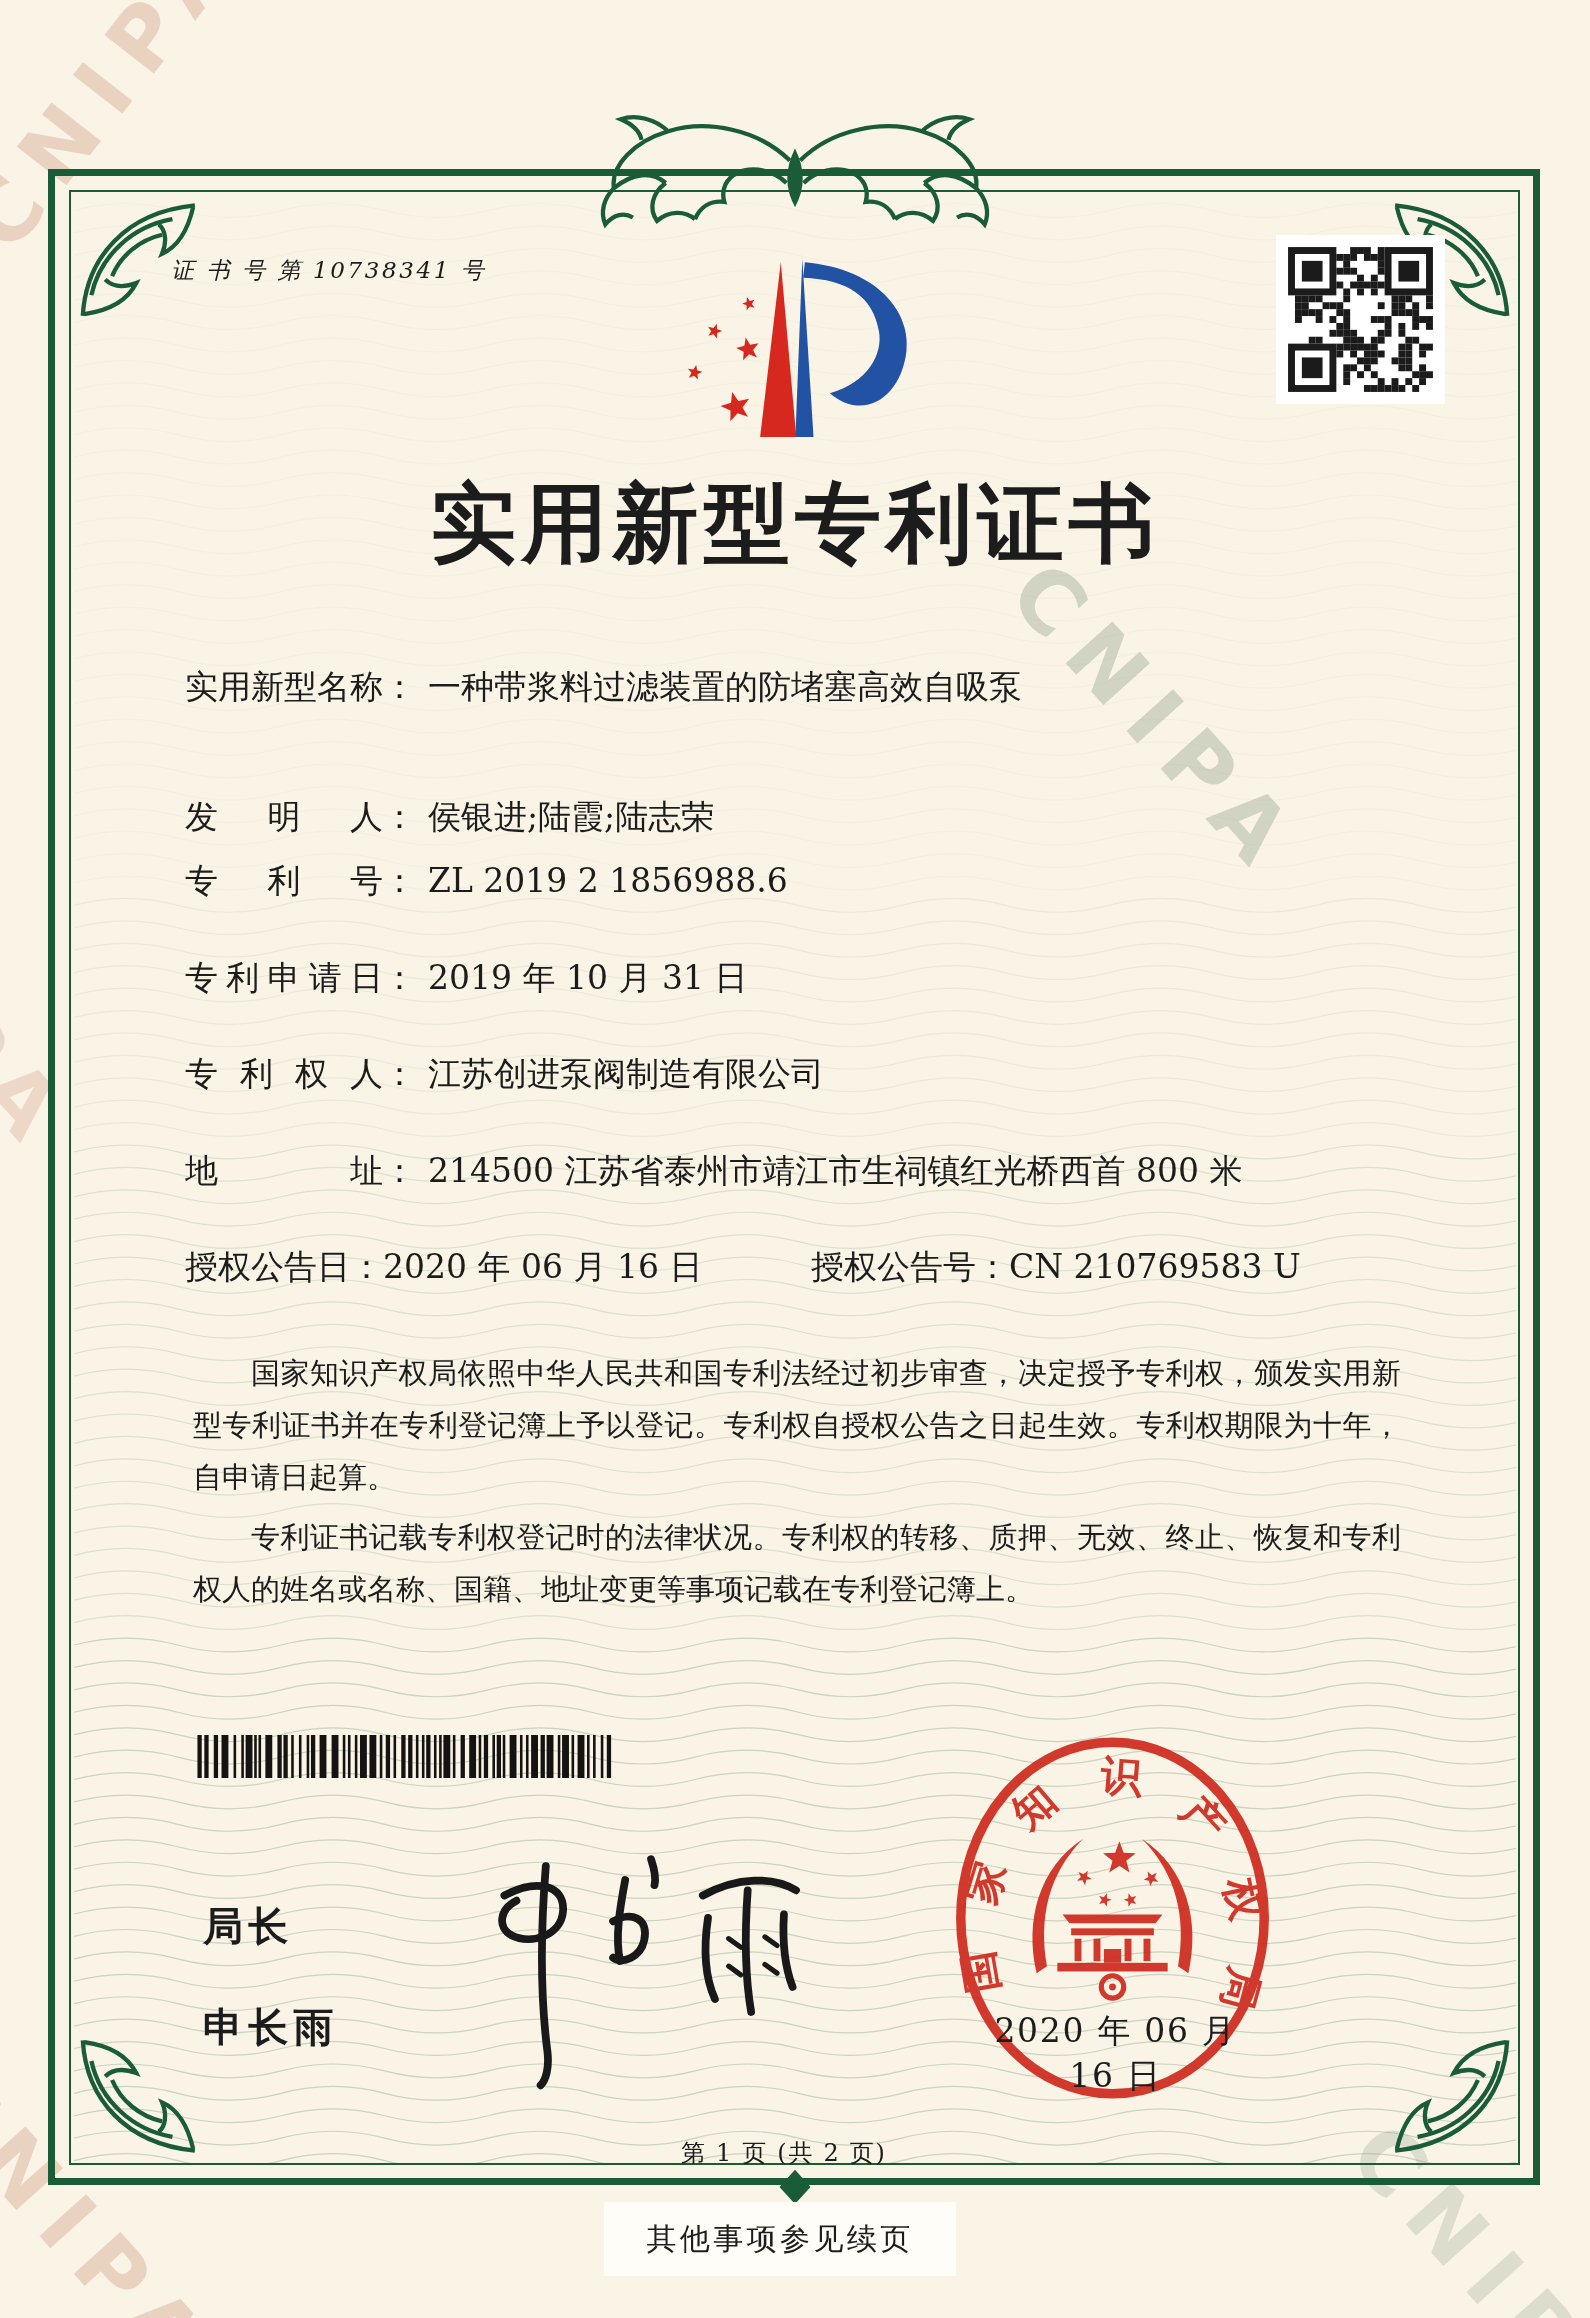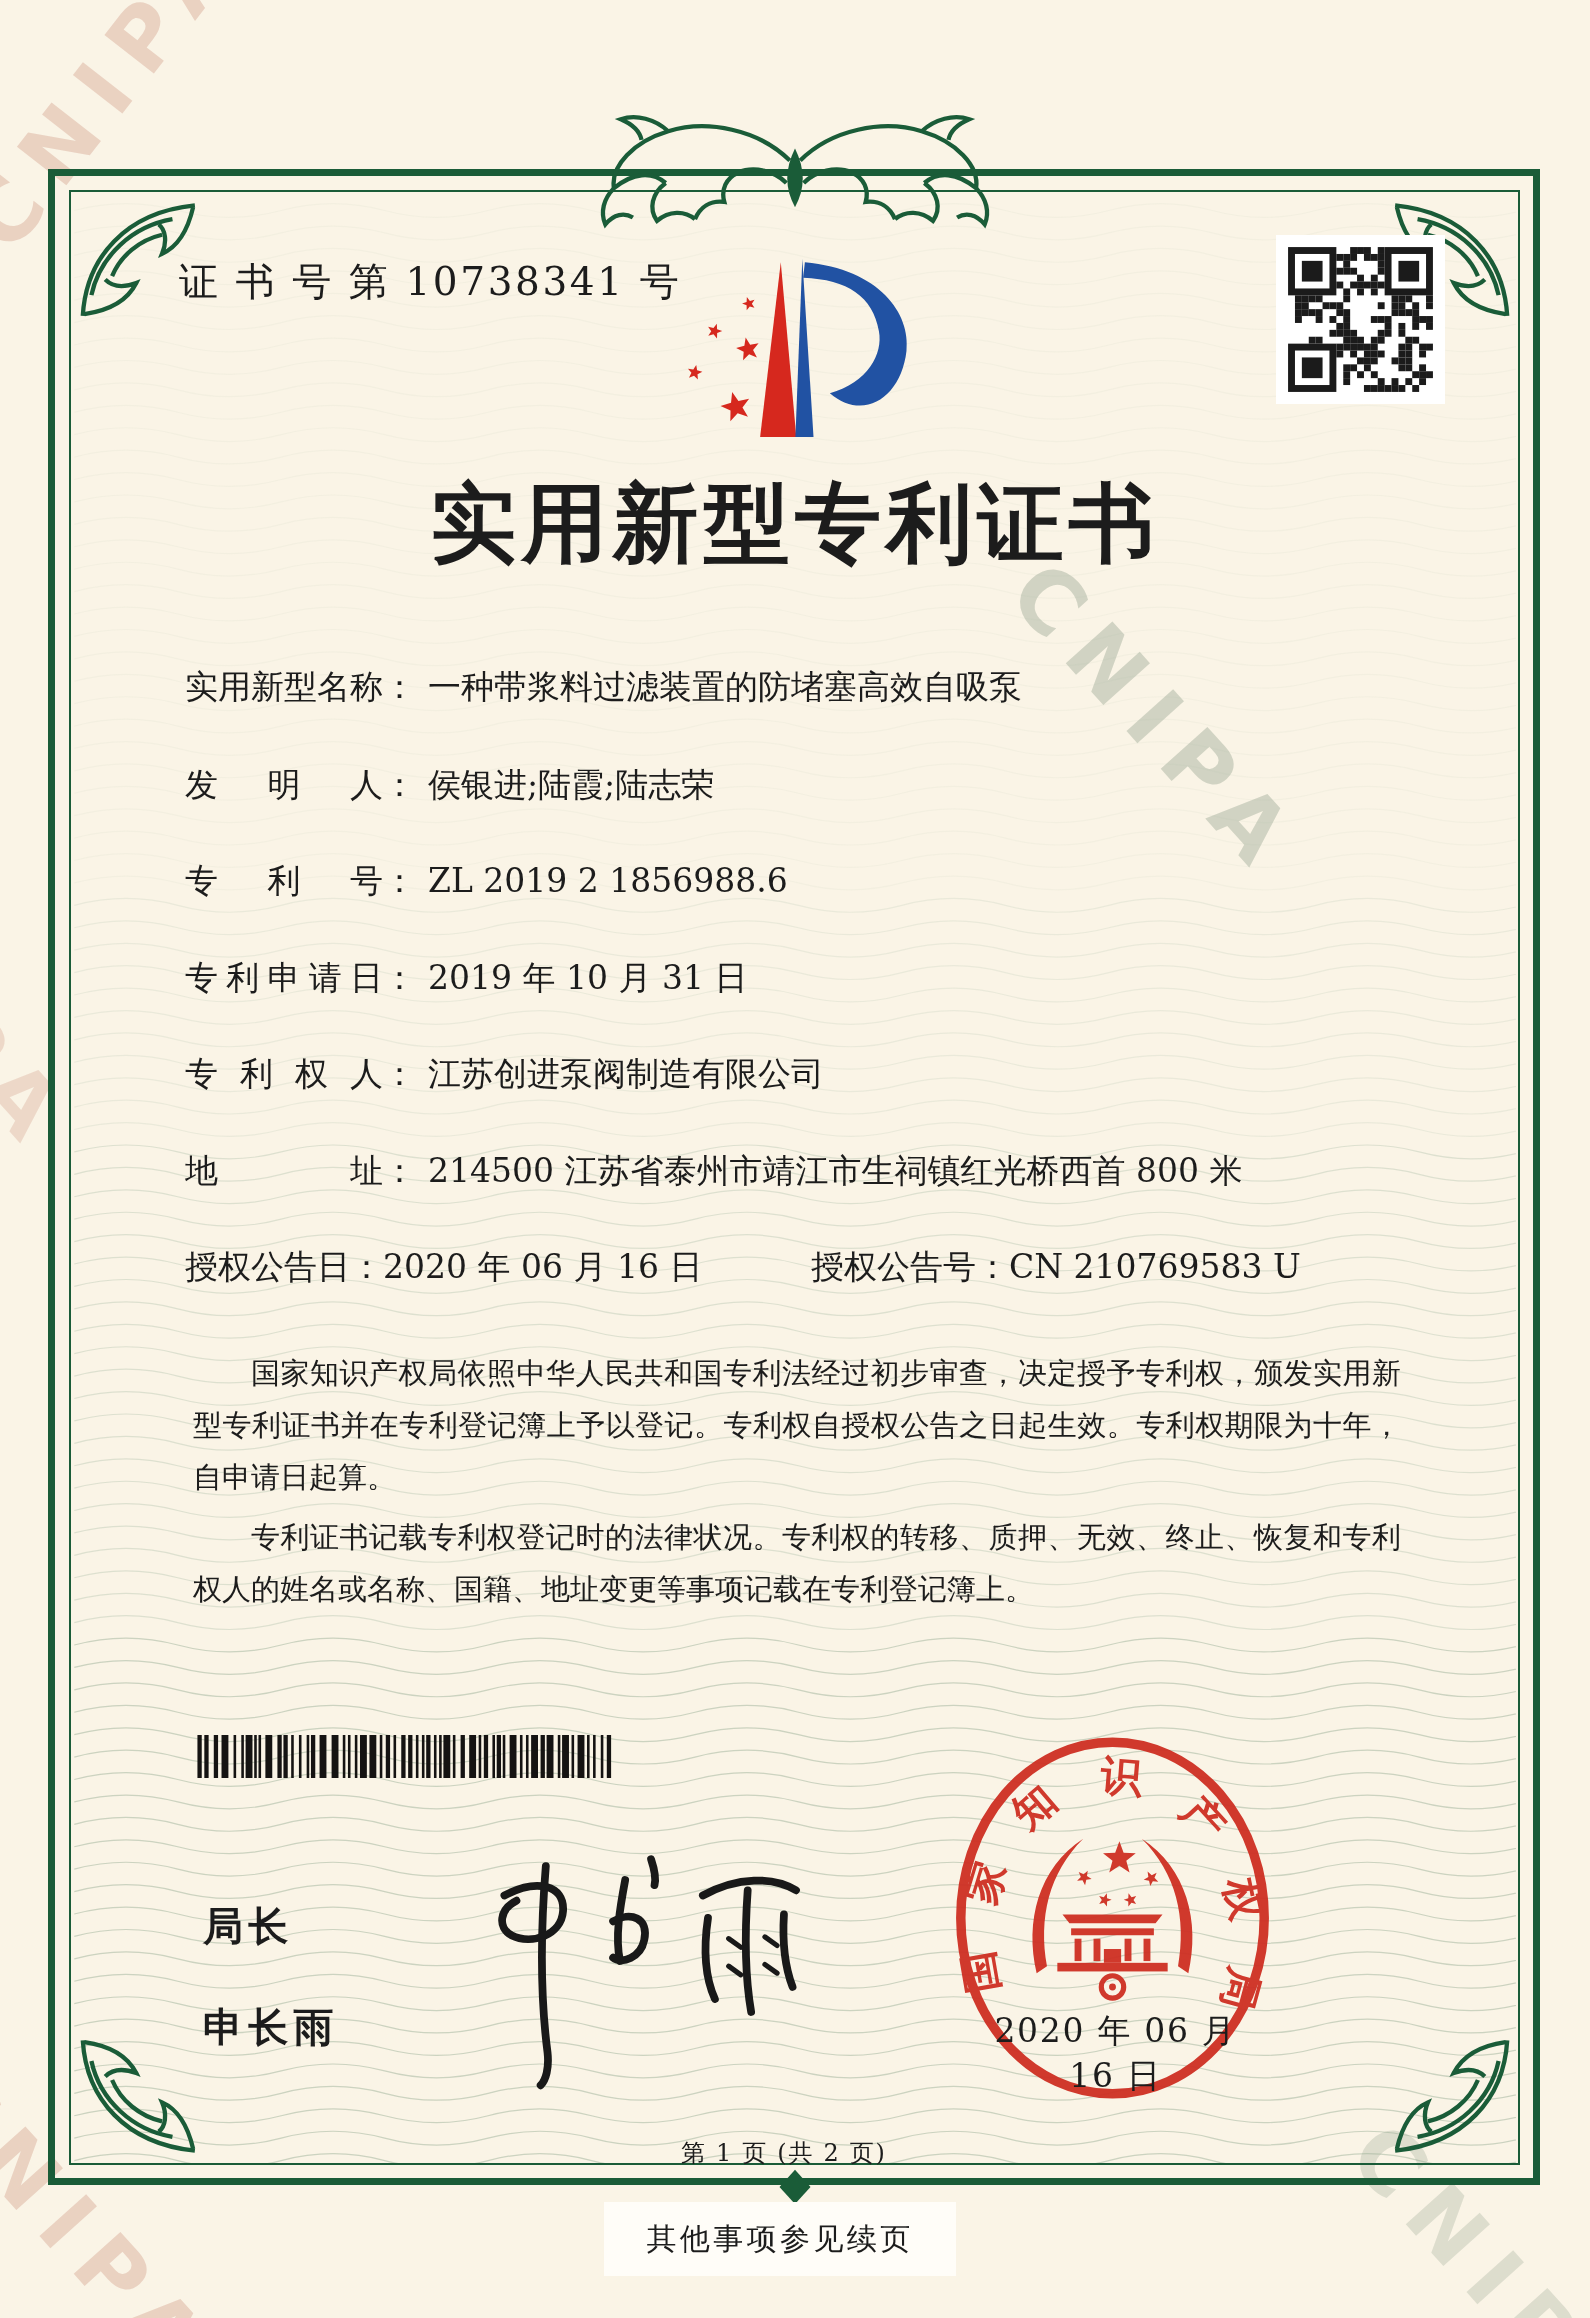--- a/index.html
+++ b/index.html
@@ -14,21 +14,21 @@
     position:absolute;font-family:"DejaVu Sans", sans-serif;font-weight:700;
     font-size:86px;letter-spacing:19px;white-space:nowrap;transform-origin:0 0;
     user-select:none;
   }
   .wm-pink{color:rgba(211,162,142,0.42);}
   .wm-green{color:rgba(165,176,156,0.48);}
   
   .border-outer{left:48px;top:169px;width:1478px;height:2002px;border:7.8px solid #1a5c38;}
   .border-inner{left:69px;top:190px;width:1447px;height:1971px;border:2.6px solid #1a5c38;}
   
-  .cert-no{left:179px;top:255px;font-size:39px;letter-spacing:2.6px;}
+  .cert-no{left:171px;top:255px;font-size:23px;letter-spacing:2.6px;font-style:italic;}
   .title{
     left:50%;top:466px;transform:translateX(-50%);
     font-size:86px;font-weight:bold;letter-spacing:5.2px;white-space:nowrap;
   }
   
   .frow{left:185px;font-size:33px;white-space:nowrap;height:47px;line-height:47px;}
   .flabel{display:inline-block;width:198px;text-align:justify;text-align-last:justify;vertical-align:top;}
   .fvalue{margin-left:12px;margin-top:30px;}
   .grant-col2{position:absolute;left:626px;top:0;}
   
@@ -351,21 +351,21 @@
     <rect x="14" y="126" width="56" height="56" fill="#1b1b1b"></rect>
     <rect x="22" y="134" width="40" height="40" fill="#ffffff"></rect>
     <rect x="30" y="142" width="24" height="24" fill="#1b1b1b"></rect>
   </svg>
 
 <div class="abs title z4">实用新型专利证书</div>
 
 <div class="abs frow z4" style="top:663px;">
   <span class="flabel">实用新型名称</span><span>：</span><span class="fvalue">一种带浆料过滤装置的防堵塞高效自吸泵</span>
 </div>
-<div class="abs frow z4" style="top:761px;">
+<div class="abs frow z4" style="top:793px;">
   <span class="flabel">发明人</span><span>：</span><span class="fvalue">侯银进;陆霞;陆志荣</span>
 </div>
 <div class="abs frow z4" style="top:857px;">
   <span class="flabel">专利号</span><span>：</span><span class="fvalue">ZL 2019 2 1856988.6</span>
 </div>
 <div class="abs frow z4" style="top:954px;">
   <span class="flabel">专利申请日</span><span>：</span><span class="fvalue">2019 年 10 月 31 日</span>
 </div>
 <div class="abs frow z4" style="top:1050px;">
   <span class="flabel">专利权人</span><span>：</span><span class="fvalue">江苏创进泵阀制造有限公司</span>

